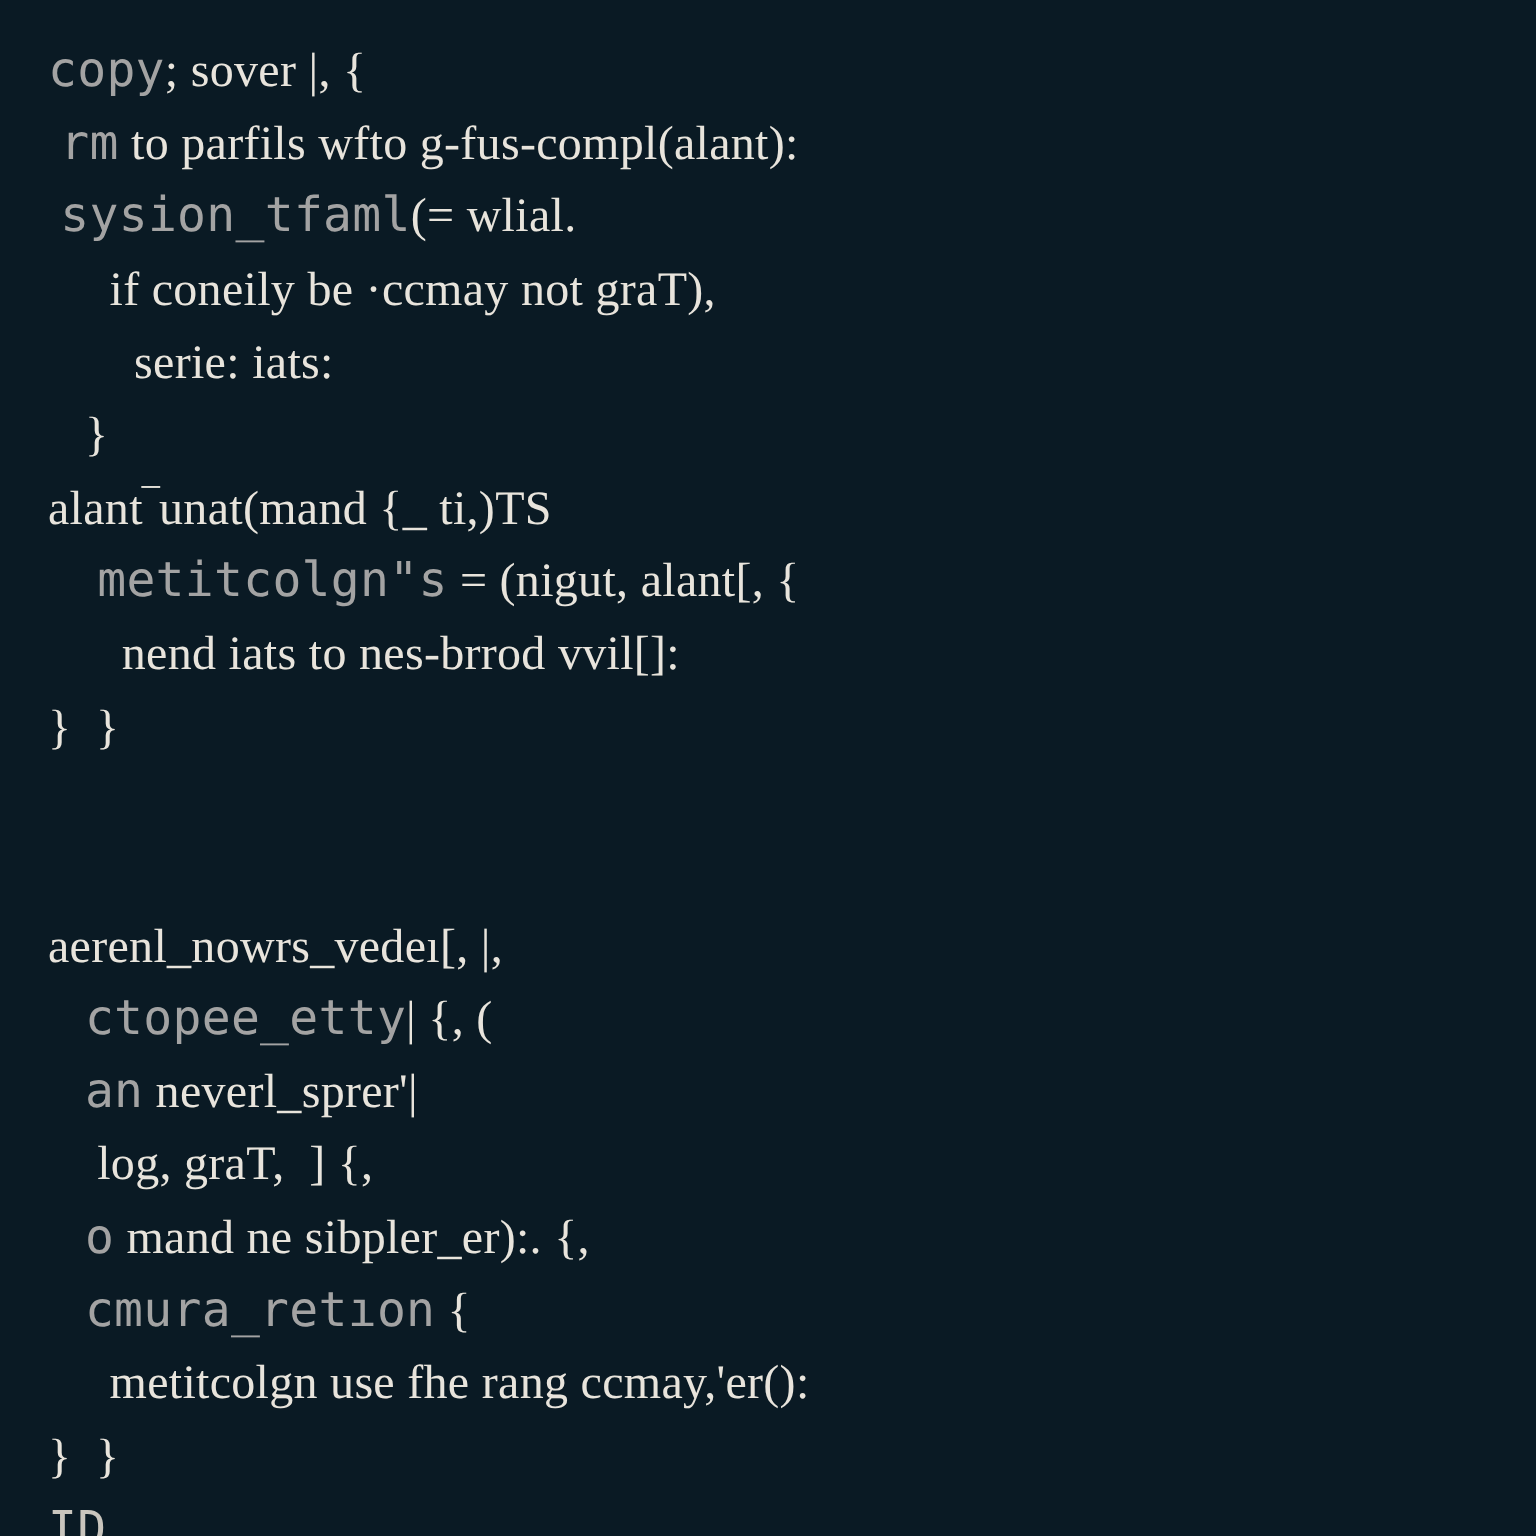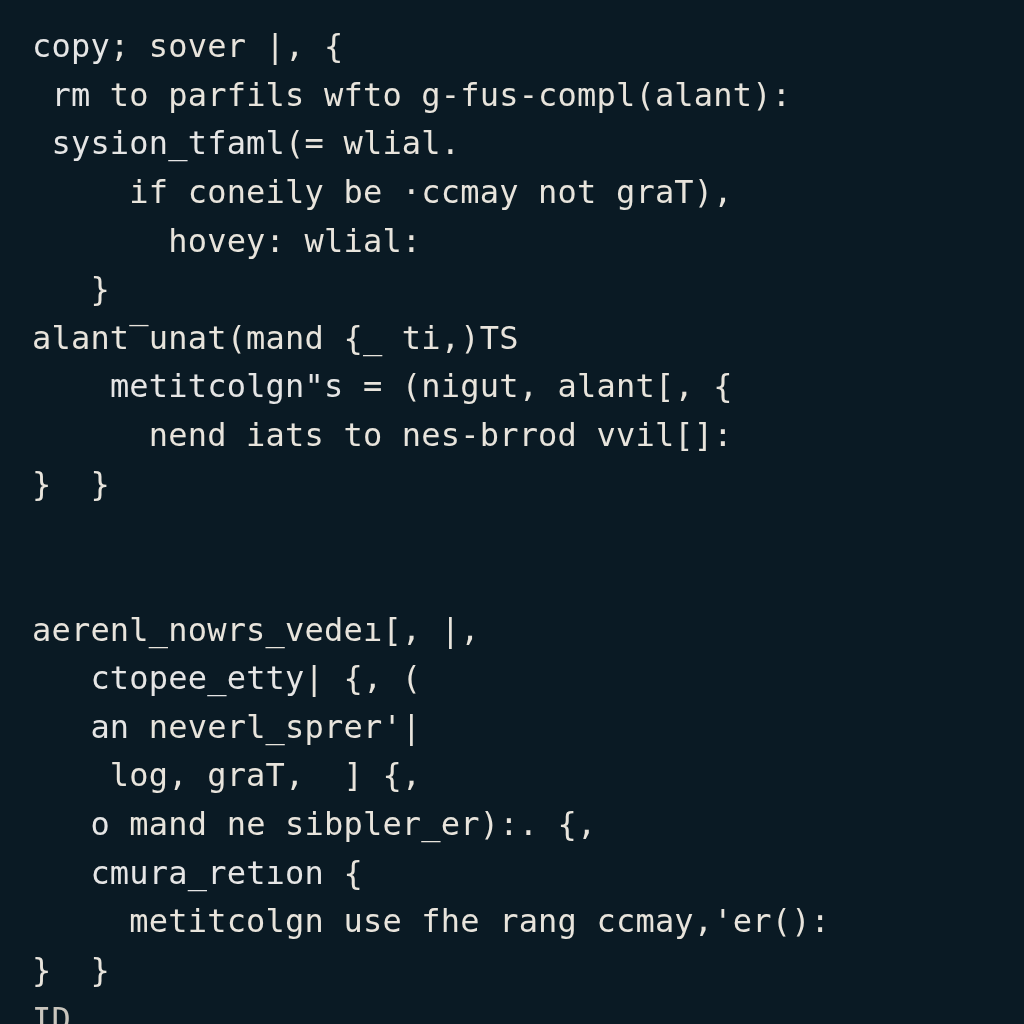--- a/index.html
+++ b/index.html
@@ -13,32 +13,32 @@
   pre.code {
     margin: 0;
     padding: 22px 0 0 32px;
     font-family: "DejaVu Sans Mono", "Menlo", "Consolas", monospace;
     font-size: 32px;
     line-height: 1.52;
     letter-spacing: 0.2px;
     white-space: pre;
     color: #e8e4dc;
   }
-  .kw  { color: #e5e5e5; }   
-  .fn  { color: #e8e4dc; }   
+  .kw  { color: #a3a3a3; }   
+  .fn  { color: #e8e4dc; font-family: Liberation Serif, serif; }   
   .dim { color: #c9c5bd; }
 </style>
 </head>
 <body>
 
 <pre class="code"><span><span class="kw">copy</span><span class="fn">; sover |, {</span></span>
 <span><span class="fn"> </span><span class="kw">rm</span><span class="fn"> to parfils wfto g-fus-compl(alant):</span></span>
 <span><span class="fn"> </span><span class="kw">sysion_tfaml</span><span class="fn">(= wlial.</span></span>
 <span><span class="fn">     if coneily be ·ccmay not graT),</span></span>
-<span><span class="fn">       hovey: wlial:</span></span>
+<span><span class="fn">       serie: iats:</span></span>
 <span><span class="fn">   }</span></span>
 <span><span class="fn">alant‾unat(mand {_ ti,)TS</span></span>
 <span><span class="fn">    </span><span class="kw">metitcolgn"s</span><span class="fn"> = (nigut, alant[, {</span></span>
 <span><span class="fn">      nend iats to nes-brrod vvil[]:</span></span>
 <span><span class="fn">}  }</span></span>
 <span><span class="fn"></span></span>
 <span><span class="fn"></span></span>
 <span><span class="fn">aerenl_nowrs_vedeı[, |,</span></span>
 <span><span class="fn">   </span><span class="kw">ctopee_etty</span><span class="fn">| {, (</span></span>
 <span><span class="fn">   </span><span class="kw">an</span><span class="fn"> neverl_sprer'|</span></span>

